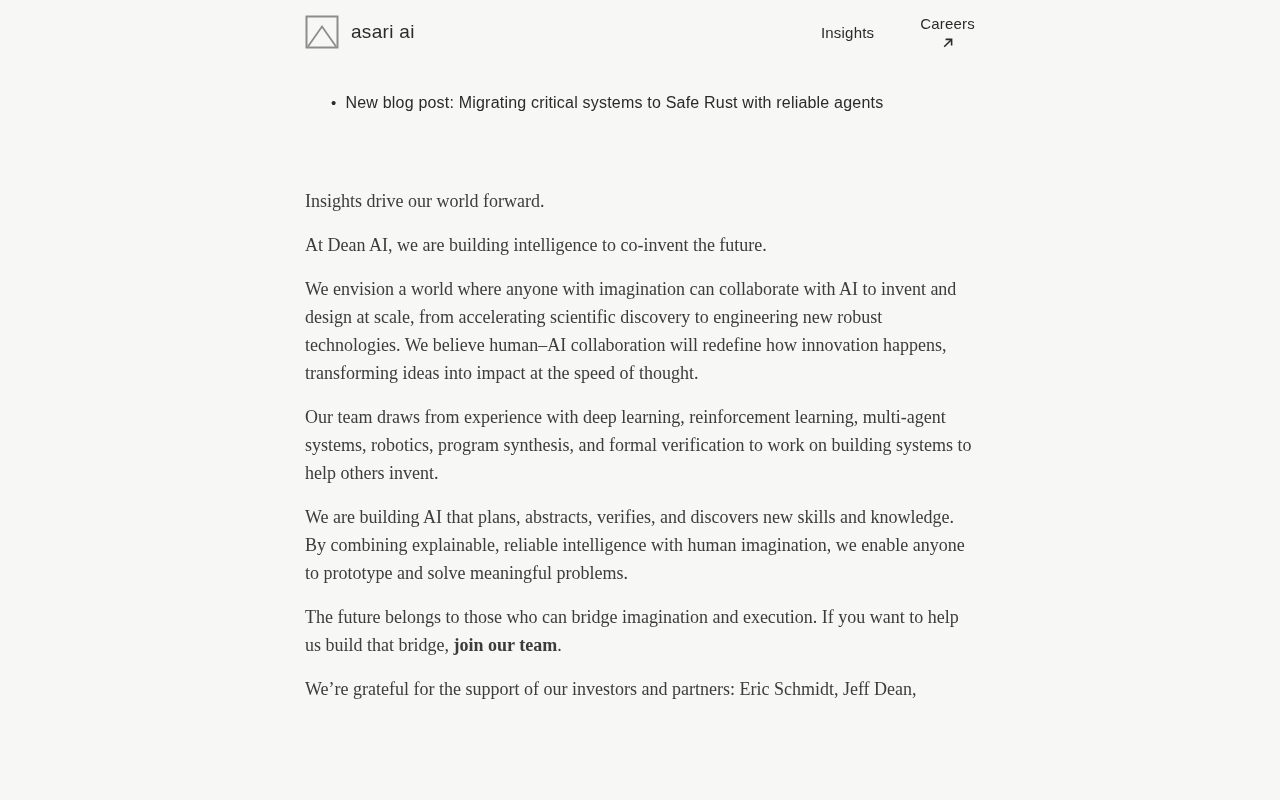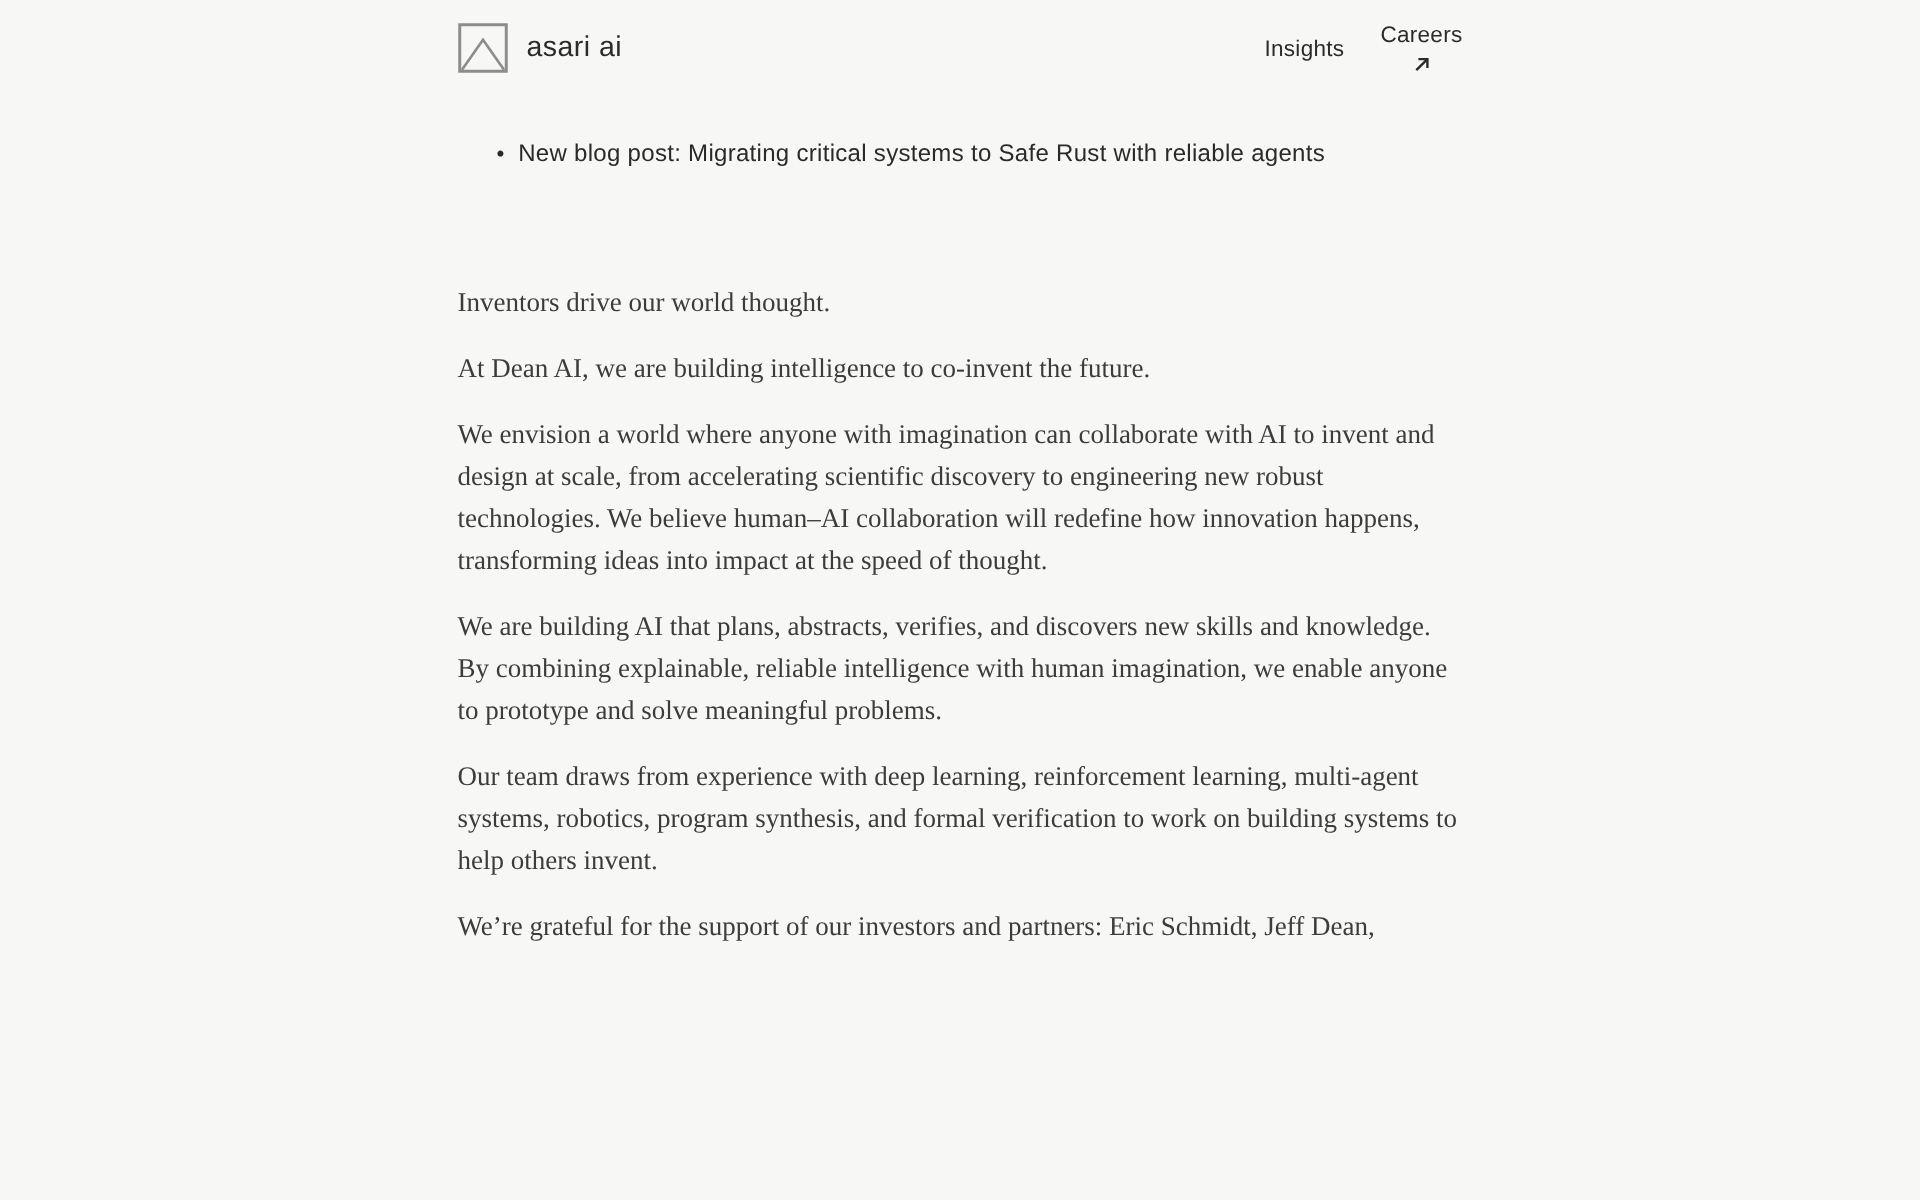--- a/index.html
+++ b/index.html
@@ -40,20 +40,21 @@
     align-items: center;
     gap: 24px;
     font-size: 15px;
     color: #2b2b2b;
     letter-spacing: 0.2px;
   }
   nav a {
     color: inherit;
     text-decoration: none;
     cursor: pointer;
+    margin-left: 22px;
   }
   .careers {
     display: inline-flex;
     align-items: center;
     gap: 5px;
     flex-direction: column;
   }
   .arrow-icon svg { display: block; }
   
   .announcement {
@@ -113,21 +114,22 @@
       </a>
     </nav>
   </header>
 
   <div class="announcement">
     <span class="bullet">•</span>
     <span>New blog post: Migrating critical systems to Safe Rust with reliable agents</span>
   </div>
 
   <main>
-    <p>Inventors drive our world thought.</p>
+    <p>Insights drive our world forward.</p>
     <p>At Dean AI, we are building intelligence to co-invent the future.</p>
     <p>We envision a world where anyone with imagination can collaborate with AI to invent and design at scale, from accelerating scientific discovery to engineering new robust technologies. We believe human–AI collaboration will redefine how innovation happens, transforming ideas into impact at the speed of thought.</p>
+    <p>Our team draws from experience with deep learning, reinforcement learning, multi-agent systems, robotics, program synthesis, and formal verification to work on building systems to help others invent.</p>
     <p>We are building AI that plans, abstracts, verifies, and discovers new skills and knowledge. By combining explainable, reliable intelligence with human imagination, we enable anyone to prototype and solve meaningful problems.</p>
-    <p>Our team draws from experience with deep learning, reinforcement learning, multi-agent systems, robotics, program synthesis, and formal verification to work on building systems to help others invent.</p>
+    <p><span>The future belongs to those who can bridge imagination and execution. If you want to help us build that bridge, </span><a class="team-link">join our team</a><span>.</span></p>
     <p>We’re grateful for the support of our investors and partners: Eric Schmidt, Jeff Dean,</p>
   </main>
 
 </div>
 
 </body></html>

